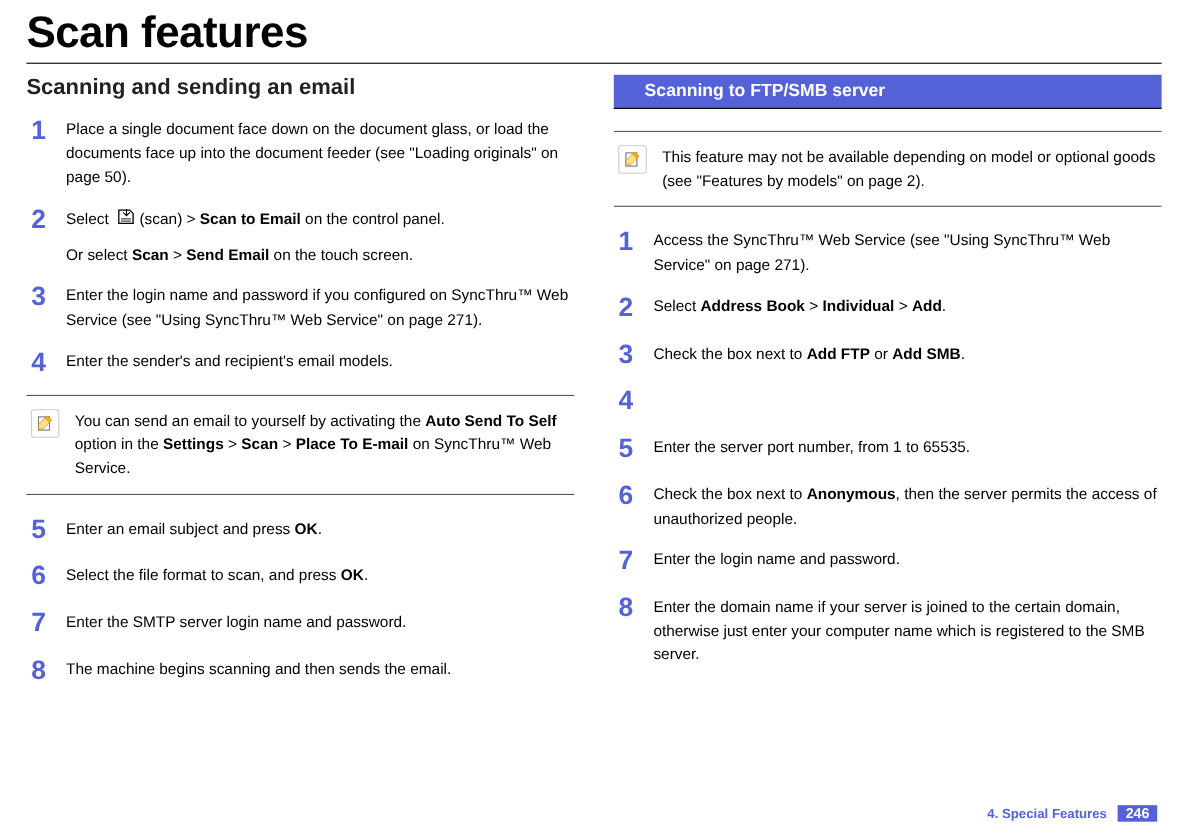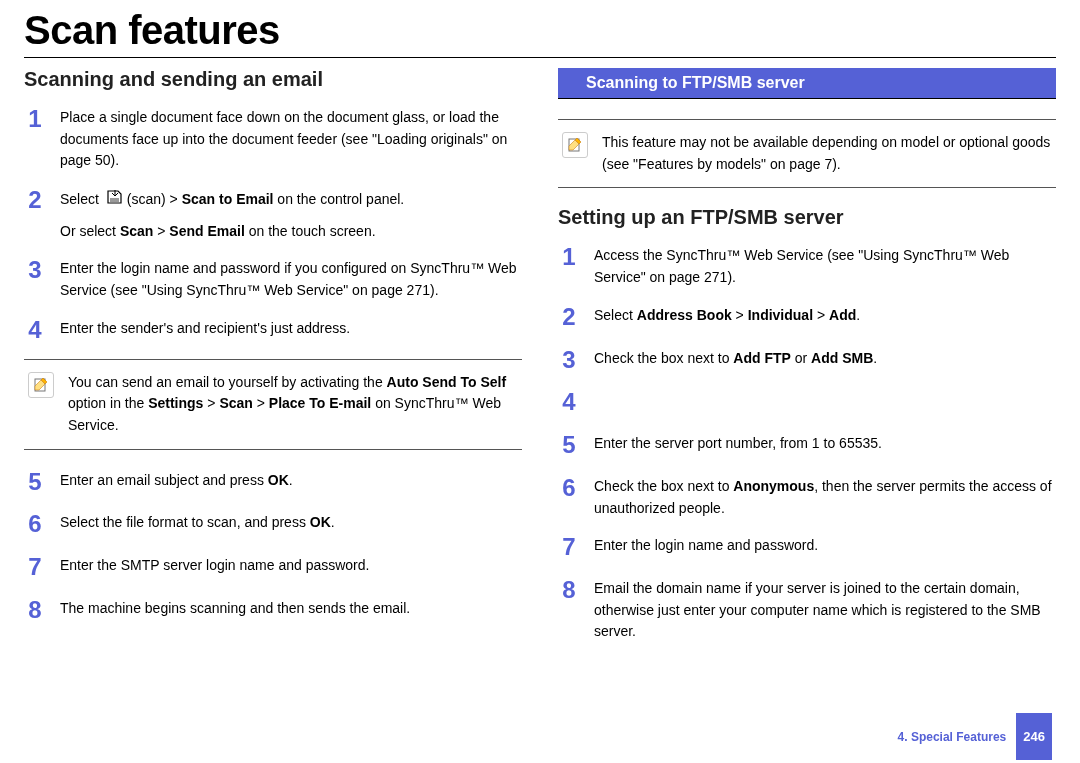--- a/index.html
+++ b/index.html
@@ -94,36 +94,36 @@
   }
   .note-icon svg { display: block; }
   .scan-icon {
     display: inline-block;
     vertical-align: middle;
     margin: 0 2px;
   }
   b { font-weight: 700; }
   .footer {
     position: absolute;
-    bottom: 3px;
+    bottom: 16px;
     right: 28px;
     display: flex;
     align-items: center;
     gap: 10px;
     font-size: 12px;
   }
   .footer-chapter {
     color: #5561d6;
     font-weight: 700;
   }
   .footer-page {
     background: #5561d6;
     color: #fff;
     font-weight: 700;
-    padding: 16px 7px;
+    padding: 0 7px;
     font-size: 13px;
   }
 </style>
 </head>
 <body>
 
 <h1 class="page-title">Scan features</h1>
 
 <div class="columns">
 
@@ -142,21 +142,21 @@
                 <path d="M5 11 L14 11 M5 13 L14 13" stroke="#000" stroke-width="0.8"></path>
                 <path d="M10 2 L10 8 M7 5 L10 8 L13 5" fill="none" stroke="#000" stroke-width="1"></path>
               </svg></span>(scan) &gt; <b>Scan to Email</b> on the control panel.<span class="sub">Or select <b>Scan</b> &gt; <b>Send Email</b> on the touch screen.</span></span>
         </li>
         <li>
           <span class="step-num">3</span>
           <span class="step-body">Enter the login name and password if you configured on SyncThru™ Web Service (see "Using SyncThru™ Web Service" on page 271).</span>
         </li>
         <li>
           <span class="step-num">4</span>
-          <span class="step-body">Enter the sender's and recipient's just address.</span>
+          <span class="step-body">Enter the sender's and recipient's email models.</span>
         </li>
       </ol>
 
     <div class="note-box">
       <span class="note-icon">
         <svg width="16" height="16" viewBox="0 0 16 16">
           <rect x="2" y="2" width="10" height="12" fill="#fff" stroke="#777" stroke-width="1"></rect>
           <path d="M10 1 L14 5 L12 7 L8 3 Z" fill="#ffb300" stroke="#c07000" stroke-width="0.5"></path>
           <path d="M8 3 L12 7 L6 13 L2 13 L2 9 Z" fill="#ffe082" stroke="#c07000" stroke-width="0.5"></path>
         </svg>
@@ -188,24 +188,23 @@
     <div class="banner">Scanning to FTP/SMB server</div>
 
     <div class="note-box">
       <span class="note-icon">
         <svg width="16" height="16" viewBox="0 0 16 16">
           <rect x="2" y="2" width="10" height="12" fill="#fff" stroke="#777" stroke-width="1"></rect>
           <path d="M10 1 L14 5 L12 7 L8 3 Z" fill="#ffb300" stroke="#c07000" stroke-width="0.5"></path>
           <path d="M8 3 L12 7 L6 13 L2 13 L2 9 Z" fill="#ffe082" stroke="#c07000" stroke-width="0.5"></path>
         </svg>
       </span>
-      <span>This feature may not be available depending on model or optional goods (see "Features by models" on page 7).</span>
+      <span>This feature may not be available depending on model or optional goods (see "Features by models" on page 2).</span>
     </div>
 
-    <h2 class="section-heading">Setting up an FTP/SMB server</h2>
 
     <ol class="steps" id="right-steps">
         <li>
           <span class="step-num">1</span>
           <span class="step-body">Access the SyncThru™ Web Service (see "Using SyncThru™ Web Service" on page 271).</span>
         </li>
         <li>
           <span class="step-num">2</span>
           <span class="step-body">Select <b>Address Book</b> &gt; <b>Individual</b> &gt; <b>Add</b>.</span>
         </li>
@@ -223,21 +222,21 @@
         <li>
           <span class="step-num">6</span>
           <span class="step-body">Check the box next to <b>Anonymous</b>, then the server permits the access of unauthorized people.</span>
         </li>
         <li>
           <span class="step-num">7</span>
           <span class="step-body">Enter the login name and password.</span>
         </li>
         <li>
           <span class="step-num">8</span>
-          <span class="step-body">Email the domain name if your server is joined to the certain domain, otherwise just enter your computer name which is registered to the SMB server.</span>
+          <span class="step-body">Enter the domain name if your server is joined to the certain domain, otherwise just enter your computer name which is registered to the SMB server.</span>
         </li>
       </ol>
   </div>
 
 </div>
 
 <div class="footer">
   <span class="footer-chapter">4.  Special Features</span>
   <span class="footer-page">246</span>
 </div>

